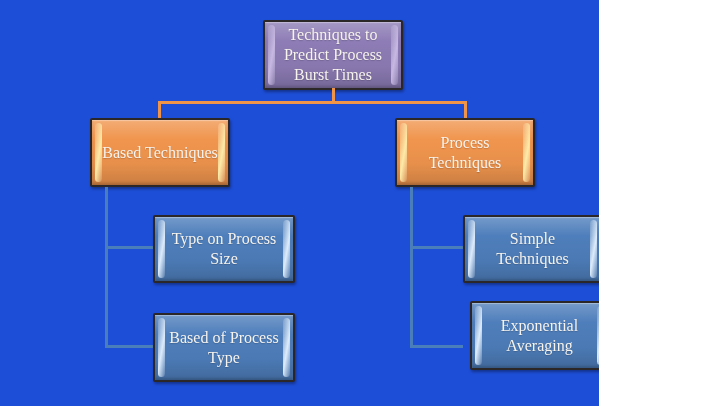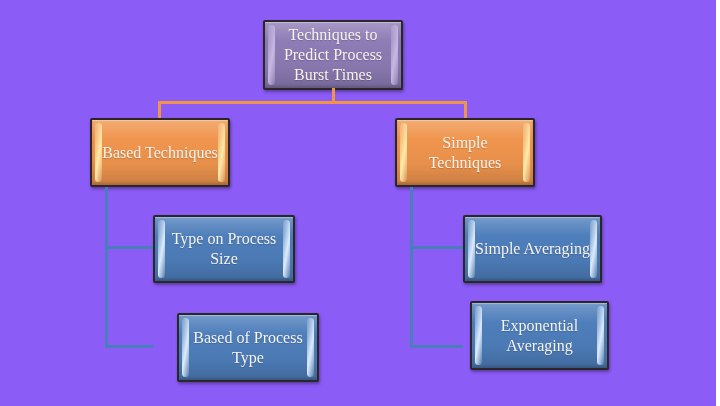--- a/index.html
+++ b/index.html
@@ -1,23 +1,22 @@
 <!DOCTYPE html>
 <html style="--purple: #8d7cb5; --orange: #f0954e; --blue: #4e7ebb; --orange-line: #f0944a; --blue-line: #4a7ebb; --border: #2b2627; --text: #f7f3ed;"><head>
 <meta charset="utf-8">
 <style>
   html, body { margin: 0; padding: 0; background: #ffffff; }
   .canvas {
     position: relative;
-    width: 701px;
+    width: 599px;
     height: 406px;
-    background: #8b5cf6;
+    background: #1d4ed8;
     overflow: hidden;
     font-family: "Liberation Serif", "DejaVu Serif", serif;
-    padding-left: 15px;
   }
 
   
   .node {
     position: absolute;
     box-sizing: border-box;
     border: 2px solid var(--border, #2b2627);
     border-radius: 2px;
     display: flex;
     align-items: center;
@@ -79,38 +78,38 @@
 
   <div class="line line-orange" style="left:332px; top:88px;  width:3px;   height:15px;"></div>
   <div class="line line-orange" style="left:158px; top:101px; width:309px; height:3px;"></div>
   <div class="line line-orange" style="left:158px; top:101px; width:3px;   height:19px;"></div>
   <div class="line line-orange" style="left:464px; top:101px; width:3px;   height:19px;"></div>
 
   <div class="node node-orange" style="left:90px; top:118px; width:140px; height:69px;">
     <span class="label">Based Techniques</span>
   </div>
   <div class="node node-orange" style="left:395px; top:118px; width:140px; height:69px;">
-    <span class="label">Simple Techniques</span>
+    <span class="label">Process Techniques</span>
   </div>
 
   <div class="line line-blue" style="left:105px; top:187px; width:3px;  height:161px;"></div>
   <div class="line line-blue" style="left:105px; top:246px; width:48px; height:3px;"></div>
   <div class="line line-blue" style="left:105px; top:345px; width:48px; height:3px;"></div>
 
   <div class="line line-blue" style="left:410px; top:187px; width:3px;  height:161px;"></div>
   <div class="line line-blue" style="left:410px; top:246px; width:53px; height:3px;"></div>
   <div class="line line-blue" style="left:410px; top:345px; width:53px; height:3px;"></div>
 
   <div class="node node-blue" style="left:153px; top:215px; width:142px; height:68px;">
     <span class="label">Type on Process Size</span>
   </div>
-  <div class="node node-blue" style="left:153px; top:313px; width:142px; height:69px;margin-left:24px;">
+  <div class="node node-blue" style="left:153px; top:313px; width:142px; height:69px;">
     <span class="label">Based of Process Type</span>
   </div>
 
   <div class="node node-blue" style="left:463px; top:215px; width:139px; height:68px;">
-    <span class="label">Simple Averaging</span>
+    <span class="label">Simple Techniques</span>
   </div>
   <div class="node node-blue" style="left:463px; top:301px; width:139px; height:69px;margin-left:7px;">
     <span class="label">Exponential Averaging</span>
   </div>
 
 </div>
 
 </body></html>

